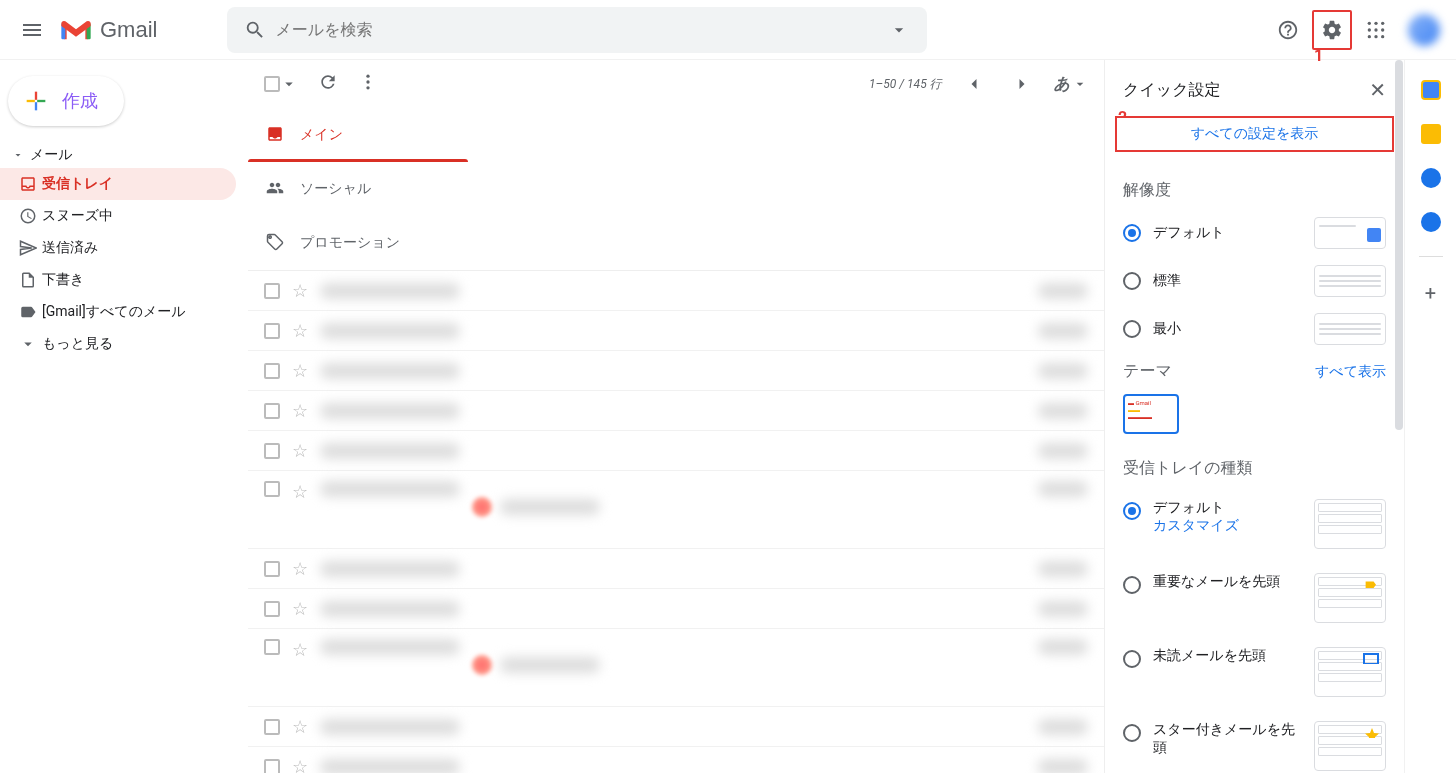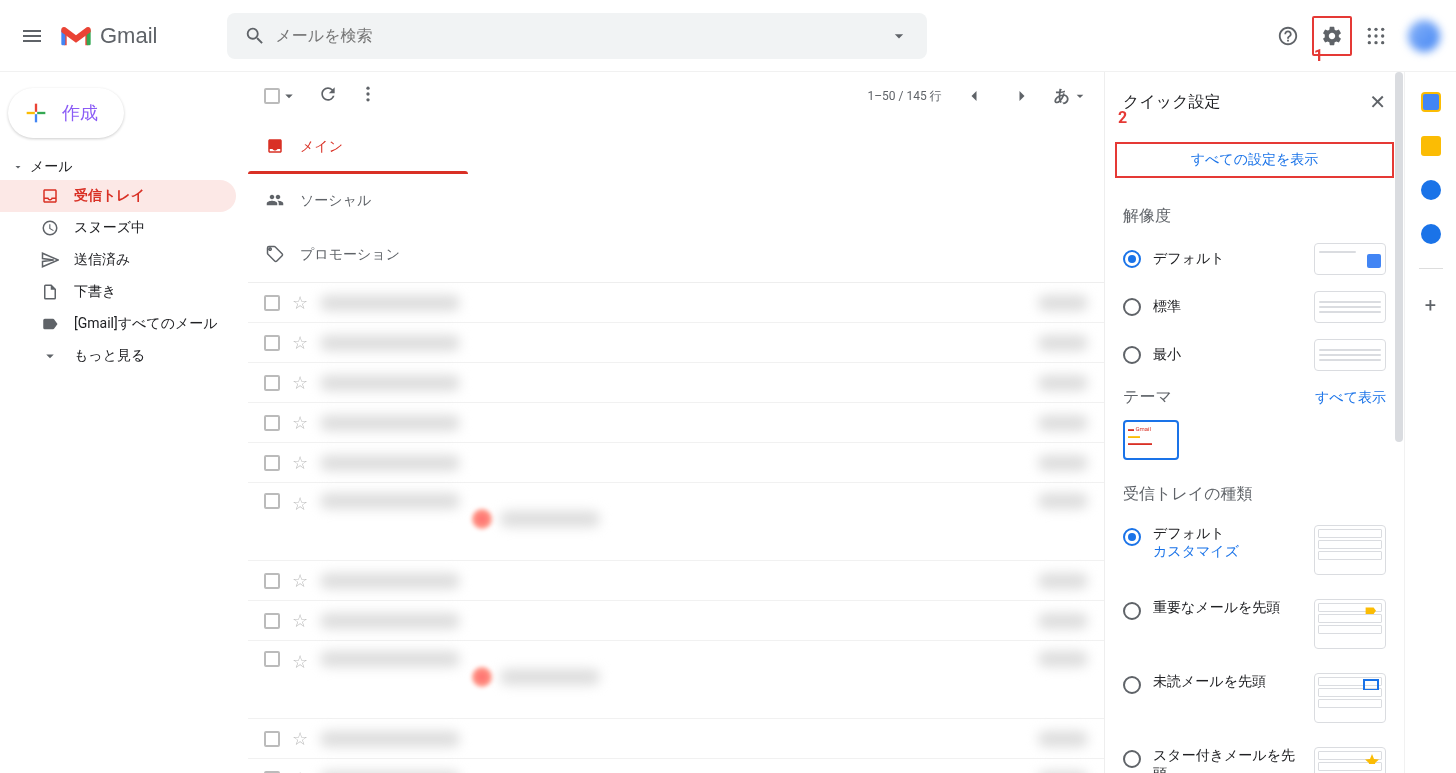--- a/index.html
+++ b/index.html
@@ -1,19 +1,19 @@
 <!DOCTYPE html>
 <html><head>
 <meta charset="utf-8">
 <style>
 * { margin: 0; padding: 0; box-sizing: border-box; font-family: 'Google Sans', Roboto, Arial, sans-serif; }
 body { width: 1456px; height: 773px; background: #fff; overflow: hidden; position: relative; }
 
 
-.header { height: 72px; display: flex; align-items: center; padding: 0 8px; border-bottom: 1px solid #f1f1f1; }
+.header { height: 60px; display: flex; align-items: center; padding: 0 8px; border-bottom: 1px solid #f1f1f1; }
 .menu-btn { width: 48px; height: 48px; display: flex; align-items: center; justify-content: center; border-radius: 50%; cursor: pointer; }
 .gmail-logo { display: flex; align-items: center; gap: 8px; margin-left: 4px; }
 .gmail-text { font-size: 22px; color: #5f6368; font-family: 'Product Sans', Arial; }
 .search-bar { margin-left: 70px; width: 700px; height: 46px; background: #f1f3f4; border-radius: 8px; display: flex; align-items: center; padding: 0 8px; }
 .search-icon { width: 40px; height: 40px; display: flex; align-items: center; justify-content: center; }
 .search-input { flex: 1; border: none; background: transparent; font-size: 16px; color: #5f6368; outline: none; }
 .search-dropdown { width: 40px; height: 40px; display: flex; align-items: center; justify-content: center; }
 .header-right { margin-left: auto; display: flex; align-items: center; gap: 4px; }
 .header-icon { width: 40px; height: 40px; display: flex; align-items: center; justify-content: center; border-radius: 50%; cursor: pointer; }
 .settings-highlight { border: 2px solid #e53935; border-radius: 2px; position: relative; }
@@ -23,49 +23,49 @@
 .avatar { width: 32px; height: 32px; border-radius: 50%; background: linear-gradient(135deg, #8ab4f8, #4285f4); filter: blur(4px); margin-left: 8px; margin-right: 8px; }
 
 
 .body-wrap { display: flex; height: calc(773px - 60px); }
 
 
 .sidebar { width: 248px; padding-top: 8px; }
 .compose-btn { margin: 8px 0 16px 8px; height: 50px; width: 116px; border-radius: 25px; box-shadow: 0 1px 3px rgba(0,0,0,0.2); display: flex; align-items: center; padding-left: 14px; gap: 12px; cursor: pointer; background:#fff; }
 .compose-btn span { font-size: 18px; color: #8b5cf6; }
 .mail-section { display: flex; align-items: center; padding: 4px 12px; font-size: 14px; color: #202124; gap: 6px;}
-.nav-item { height: 32px; display: flex; align-items: center; padding-left: 40px; gap: 14px; font-size: 14px; color: #202124; border-radius: 0 16px 16px 0; cursor: pointer; margin-right: 12px;}
+.nav-item { height: 32px; display: flex; align-items: center; padding-left: 18px; gap: 4px; font-size: 14px; color: #202124; border-radius: 0 16px 16px 0; cursor: pointer; margin-right: 12px;}
 .nav-item.active { background: #fce8e6; color: #d93025; font-weight: bold; }
 .nav-item .icon { width: 20px; display:flex; align-items:center; justify-content:center; }
 
 
 .main { flex: 1; display: flex; flex-direction: column; min-width: 0; }
 .toolbar { height: 48px; display: flex; align-items: center; padding: 0 16px; }
 .toolbar-left { display: flex; align-items: center; gap: 20px; }
 .checkbox-group { display: flex; align-items: center; }
-.toolbar-right { margin-left: auto; display: flex; align-items: center; gap: 16px; font-size: 12px; color: #5f6368; }
+.toolbar-right { margin-left: auto; display: flex; align-items: center; gap: 16px; font-size: 12px; color: #5f6368; font-style: italic; }
 .pager-btn { width: 32px; height: 32px; display:flex; align-items:center; justify-content:center; cursor:pointer; border-radius:50%;}
 .tabs { display: flex; border-bottom: 1px solid #eee; flex-direction: column; }
 .tab { width: 230px; height: 54px; display: flex; align-items: center; padding-left: 18px; gap: 16px; font-size: 14px; color: #5f6368; cursor: pointer; position:relative;}
 .tab.active { color: #d93025; }
 .tab.active::after { content:''; position:absolute; bottom:0; left:0; right:10px; height:3px; background:#d93025; border-radius: 3px 3px 0 0;}
 .email-list { flex: 1; overflow: hidden; }
 .email-row { height: 40px; display: flex; align-items: center; padding: 0 16px; gap: 12px; border-bottom: 1px solid #f1f1f1; }
 .email-row.tall { height: 78px; align-items: flex-start; padding-top: 10px;}
 .blur-box { background: #ddd; border-radius: 10px; filter: blur(6px); height: 16px; }
 .blur-sender { width: 140px; }
 .blur-subject { flex: 1; max-width: 480px;}
 .blur-date { width: 50px; margin-left: auto; }
 .cb { width: 16px; height: 16px; border: 2px solid #bbb; border-radius: 2px; }
 .star { color: #bbb; font-size: 18px; }
 .orange-dot { width: 20px; height: 20px; border-radius: 50%; background: radial-gradient(#ff6b6b, #ffb199); filter: blur(2px); }
 
 
 .quick-settings { width: 300px; border-left: 1px solid #eee; padding: 12px 10px; overflow-y: auto; position: relative;}
-.qs-header { display: flex; align-items: center; justify-content: space-between; padding: 6px 8px 28px 8px; }
+.qs-header { display: flex; align-items: center; justify-content: space-between; padding: 6px 8px 14px 8px; }
 .qs-title { font-size: 16px; color: #202124; }
 .qs-close { font-size: 20px; color: #5f6368; cursor: pointer; }
 .all-settings-btn { border: 2px solid #e53935; height: 36px; display: flex; align-items: center; justify-content: center; font-size: 14px; color: #1a73e8; cursor: pointer; margin-bottom: 20px; background:#fff;}
 .qs-section-title { font-size: 16px; color: #5f6368; padding: 8px 8px; }
 .qs-option { display: flex; align-items: center; padding: 8px; gap: 12px; cursor: pointer; }
 .radio { width: 18px; height: 18px; border: 2px solid #5f6368; border-radius: 50%; display:flex; align-items:center; justify-content:center;}
 .radio.checked { border-color: #1a73e8; }
 .radio.checked::after { content:''; width:8px; height:8px; background:#1a73e8; border-radius:50%;}
 .qs-option-label { font-size: 14px; color: #202124; flex:1;}
 .qs-preview { width: 72px; height: 32px; border: 1px solid #dadce0; border-radius: 4px; display:flex; flex-direction:column; justify-content:center; gap:3px; padding:4px;}

